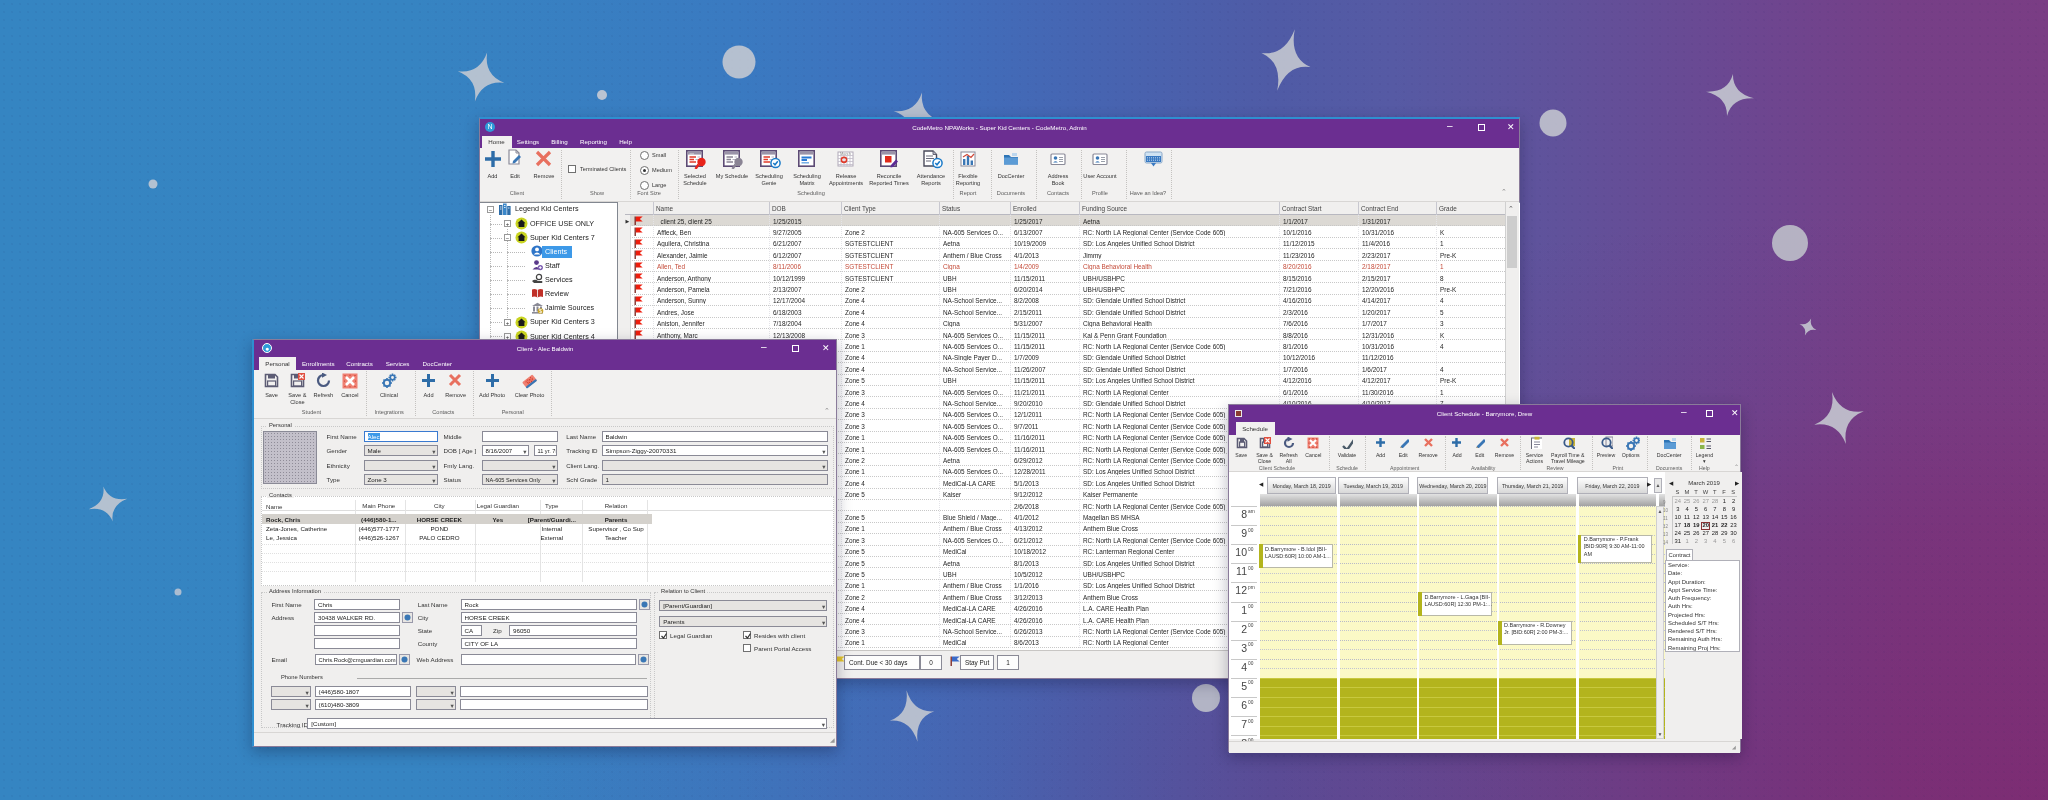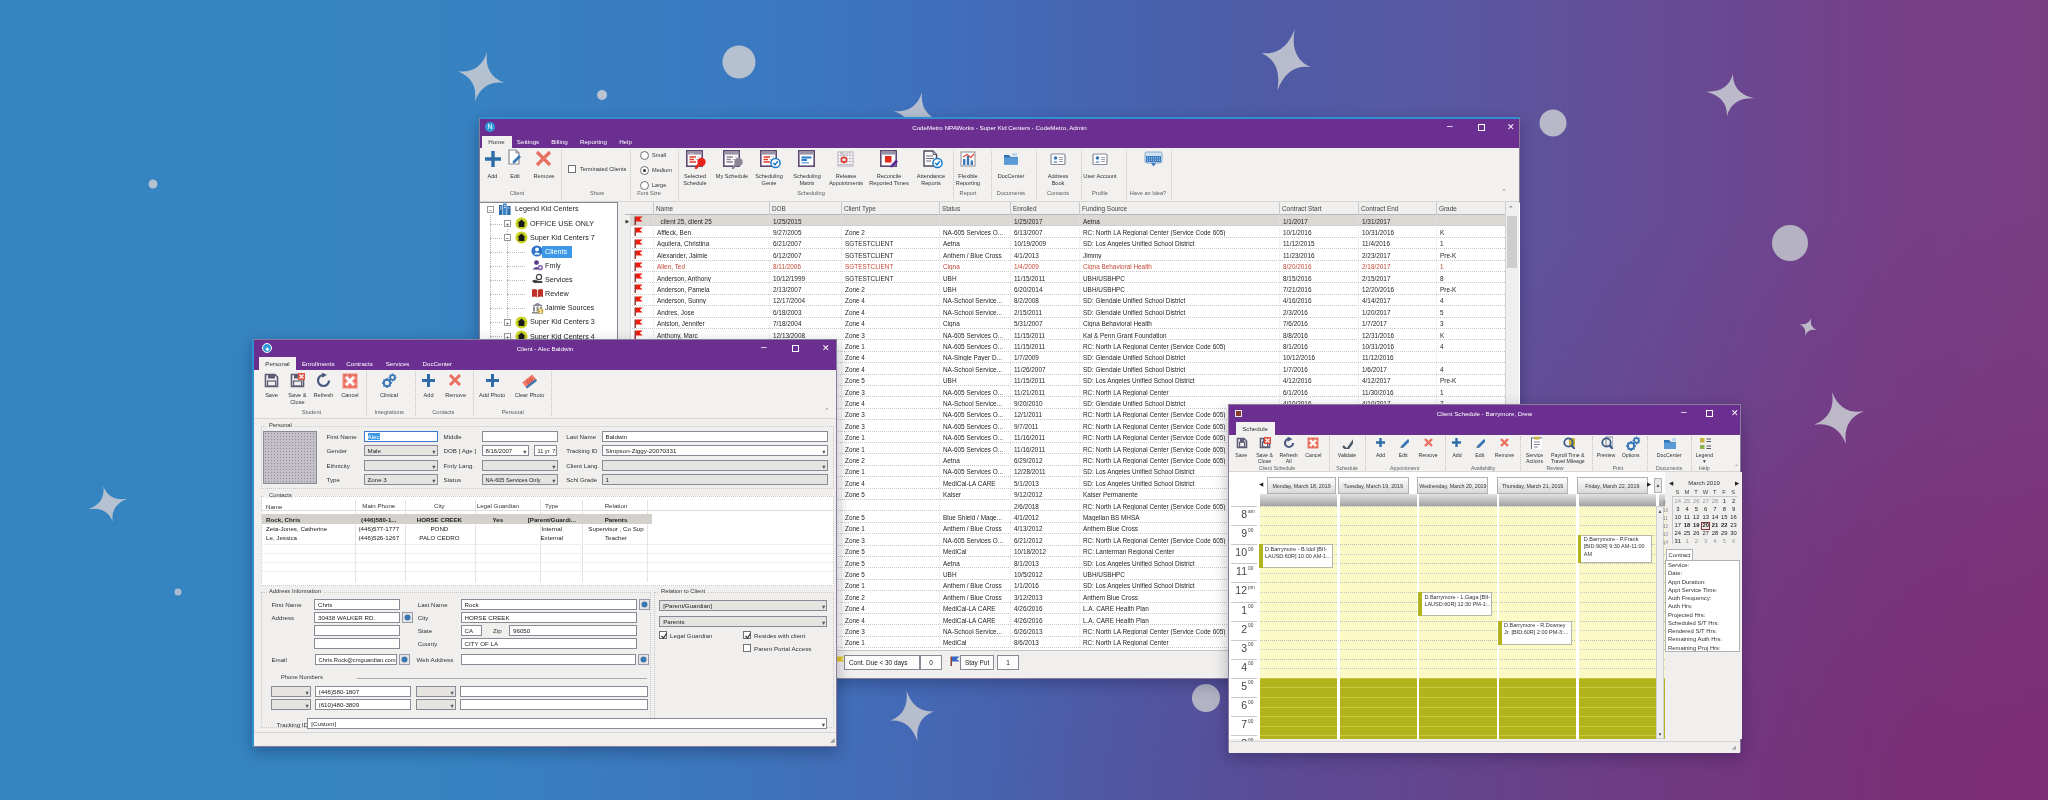--- a/index.html
+++ b/index.html
@@ -248,21 +248,21 @@
       <path d="M2.6 9.4 Q6 5.8 9.4 9.4 Z" fill="#fff"></path>
     </svg>
     <div class="ab" style="left:62px;top:126.69999999999999px;width:30.2px;height:12px;background:#3d99e8;"></div>
     <div class="tx" style="left:65px;top:127.89999999999999px;font-size:7.2px;color:#fff;">Clients</div>
     <svg class="ab" style="left:51px;top:140.3px" width="12" height="12" viewBox="0 0 12 12">
       <circle cx="5.5" cy="3.6" r="2.4" fill="#5a3a8a"></circle>
       <path d="M1.5 10.5 Q5.5 5.5 9.5 10.5 Z" fill="#5a3a8a"></path>
       <circle cx="9.3" cy="8.6" r="2.6" fill="#7a5ab0"></circle>
       <path d="M9.3 7.2 V10 M7.9 8.6 H10.7" stroke="#fff" stroke-width="0.9"></path>
     </svg>
-    <div class="tx" style="left:65px;top:142.0px;font-size:7.2px;color:#222;">Fmly</div>
+    <div class="tx" style="left:65px;top:142.0px;font-size:7.2px;color:#222;">Staff</div>
     <svg class="ab" style="left:51px;top:154.4px" width="13" height="12" viewBox="0 0 13 12">
       <circle cx="8" cy="4" r="2.6" fill="none" stroke="#444" stroke-width="1.2"></circle>
       <path d="M1 8 Q4 5.5 7 8 L11 8 Q12 9 11 10 L3 10 Z" fill="#444"></path>
     </svg>
     <div class="tx" style="left:65px;top:156.1px;font-size:7.2px;color:#222;">Services</div>
     <svg class="ab" style="left:51px;top:168.5px" width="13" height="11" viewBox="0 0 13 11">
       <path d="M1 1.5 Q3.5 0.5 6.5 2 Q9.5 0.5 12 1.5 V9 Q9.5 8 6.5 9.5 Q3.5 8 1 9 Z" fill="#c03028"></path>
       <path d="M6.5 2 V9.5" stroke="#fff" stroke-width="0.8"></path>
     </svg>
     <div class="tx" style="left:65px;top:170.2px;font-size:7.2px;color:#222;">Review</div>

